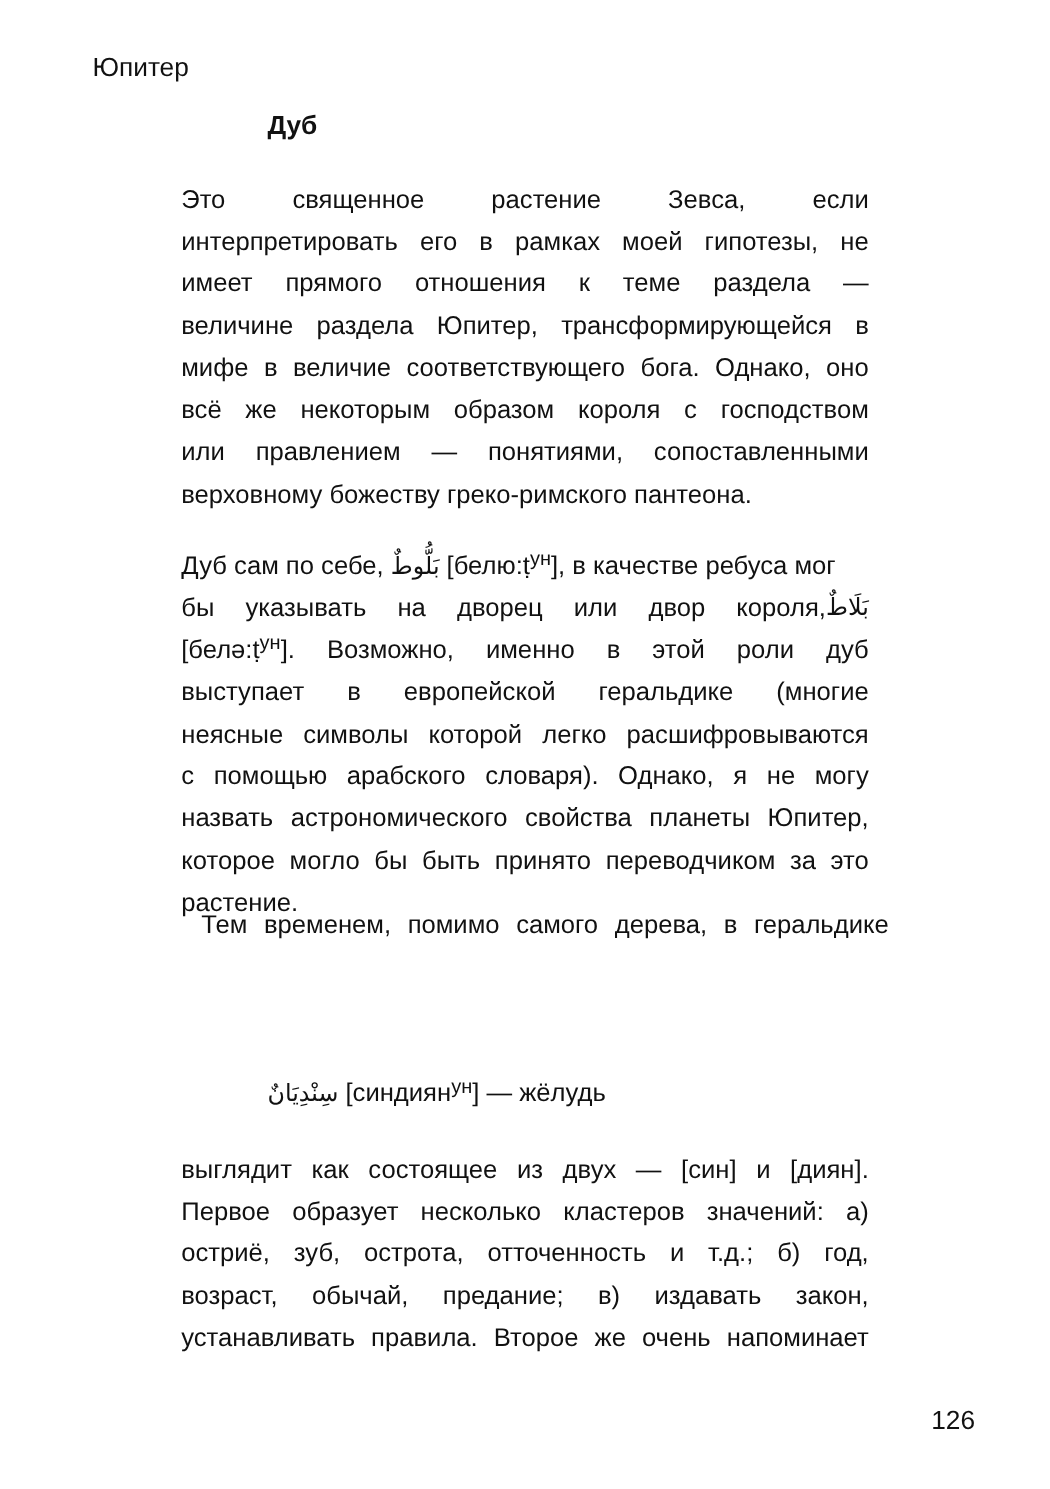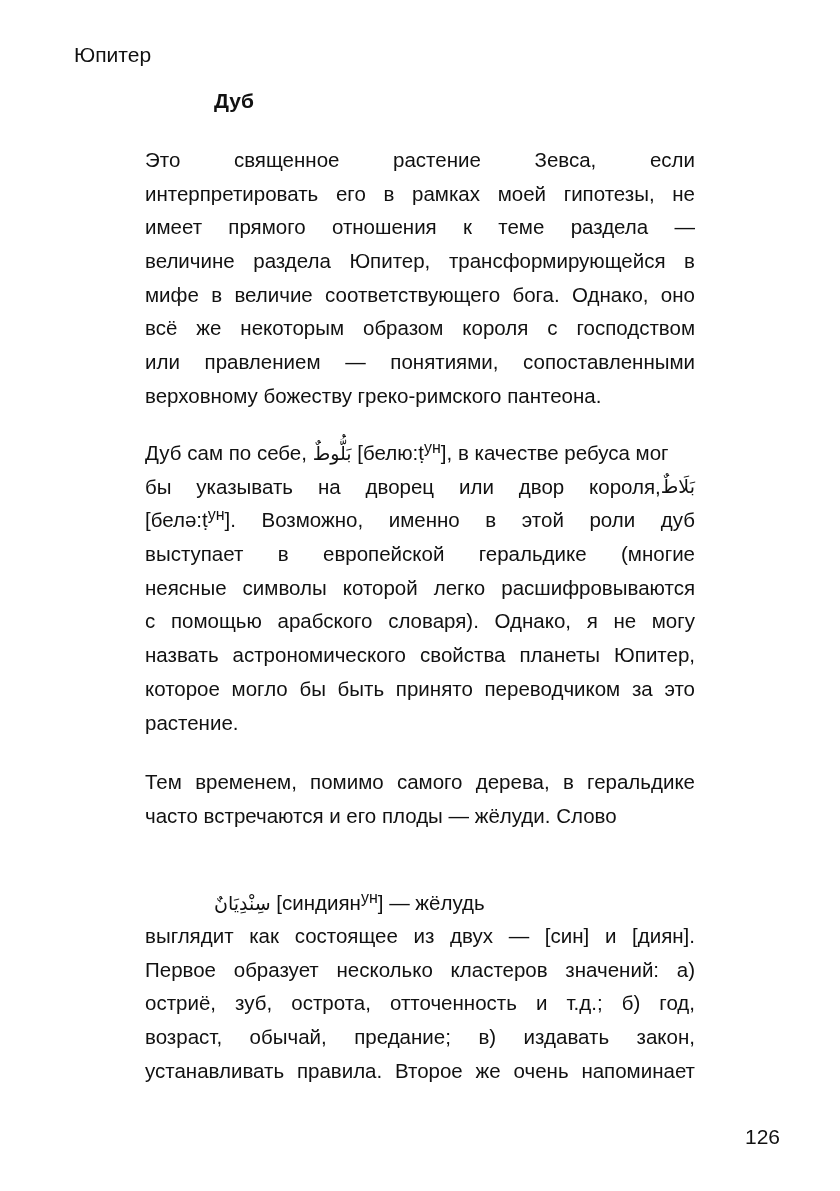--- a/index.html
+++ b/index.html
@@ -60,29 +60,28 @@
       unicode-bidi: isolate;
       text-align: right;
     }
     sup {
       font-size: 16px;
       line-height: 0;
       vertical-align: 7px;
     }
     #p1 { top: 143px; }
     #p2 { top: 436px; }
-    #p3 { top: 765px; }
+    #p3 { top: 723px; margin-left: 16px; }
     .example-line {
       position: absolute;
       left: 214px;
       top: 858px;
       font-size: 20.5px;
       line-height: 33.7px;
       white-space: nowrap;
-      margin-top: 28px;
     }
     #p4 { top: 919px; }
     .page-number {
       position: absolute;
       left: 745px;
       top: 1122px;
       font-size: 21px;
       line-height: 30px;
     }
   </style>
@@ -119,21 +118,20 @@
   <span class="line">выступает в европейской геральдике (многие</span>
   <span class="line">неясные символы которой легко расшифровываются</span>
   <span class="line">с помощью арабского словаря). Однако, я не могу</span>
   <span class="line">назвать астрономического свойства планеты Юпитер,</span>
   <span class="line">которое могло бы быть принято переводчиком за это</span>
   <span class="line last">растение.</span>
 </div>
 
 <div class="body-text" id="p3">
   <span class="line">Тем временем, помимо самого дерева, в геральдике</span>
-  <span class="line last">часто встречаются и его плоды — жёлуди. Слово</span>
 </div>
 
 <div class="example-line">
   <span class="arabic">سِنْدِيَانٌ</span><span> [синдиян</span><sup>ун</sup><span>] — жёлудь</span>
 </div>
 
 <div class="body-text" id="p4">
   <span class="line">выглядит как состоящее из двух — [син] и [диян].</span>
   <span class="line">Первое образует несколько кластеров значений: а)</span>
   <span class="line">остриё, зуб, острота, отточенность и т.д.; б) год,</span>

